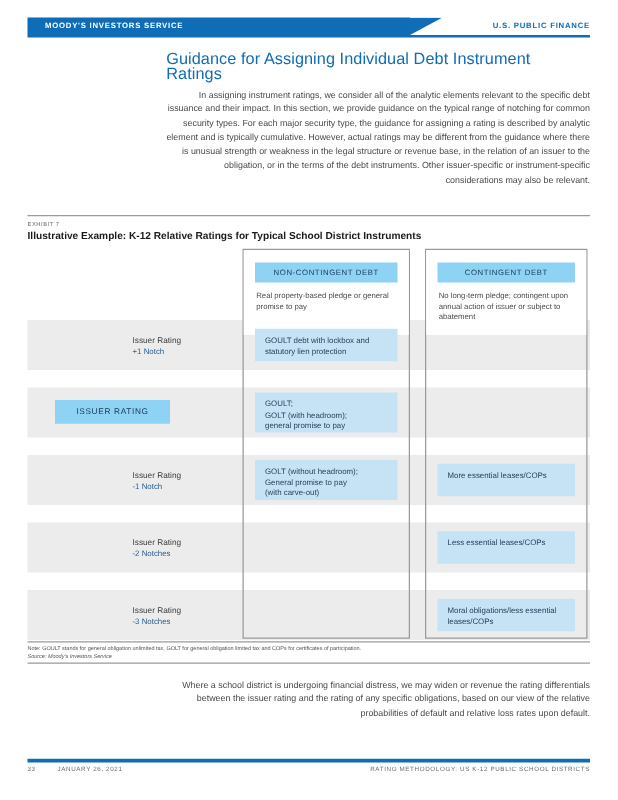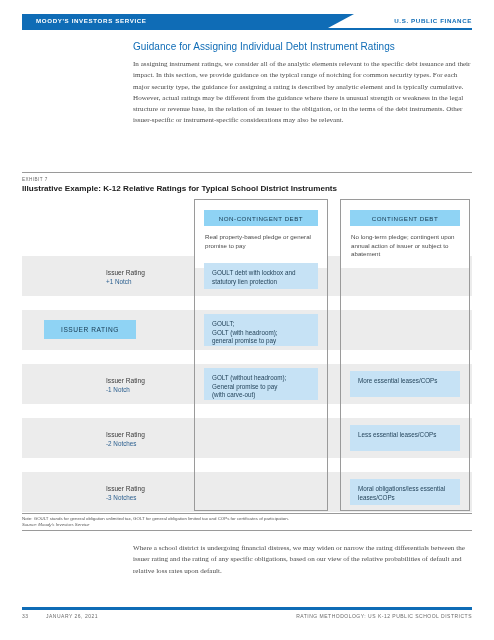--- a/index.html
+++ b/index.html
@@ -36,26 +36,26 @@
   }
   .header-right {
     position:absolute; right:0; top:2px;
     font-size:6.2px; letter-spacing:0.62px; font-weight:bold;
     color:#0f6cb6; line-height:10px;
   }
 
   
   .content { position:absolute; left:133px; top:41px; width:339px; }
   .section-title {
-    color:#0f6cb6; font-size:10px; font-weight:normal;
+    color:#0f6cb6; font-size:13px; font-weight:normal;
     line-height:12px; margin-bottom:6px; letter-spacing:0.06px;
   }
   .para {
     font-size:7.1px; line-height:11.3px; color:#4a4a4a;
-    text-align:left; margin-bottom:10px; letter-spacing:0.01px;font-family:Liberation Serif, serif;
+    text-align:right; margin-bottom:10px; letter-spacing:0.01px;
   }
 
   
   .exhibit { position:absolute; left:22px; top:172px; width:450px; }
   .exhibit-rule-top { width:450px; height:1px; background:#9a9a9a; }
   .exhibit-label {
     font-size:4.6px; letter-spacing:0.45px; color:#6a6a6a;
     margin-top:3px; line-height:7px;
   }
   .exhibit-title {
@@ -195,20 +195,20 @@
       <div class="cell" style="left: 328px; width: 110px; top: 280px; height: 26px;">Moral obligations/less essential leases/COPs</div>
     </div>
 </div>
 
 <div class="note-rule" id="note-rule" style="top: 513px;"></div>
 <div class="note" id="note-text" style="top: 516px;">Note: GOULT stands for general obligation unlimited tax, GOLT for general obligation limited tax and COPs for certificates of participation.</div>
 <div class="note note-src" id="note-source" style="top: 522px;">Source: Moody's Investors Service</div>
 <div class="note-rule" id="note-rule2" style="top: 530px;"></div>
 
 <div class="content" id="closing" style="top: 543px;">
-  <div class="para">Where a school district is undergoing financial distress, we may widen or narrow the rating differentials between the issuer rating and the rating of any specific obligations, based on our view of the relative probabilities of default and relative loss rates upon default.</div>
+  <div class="para">Where a school district is undergoing financial distress, we may widen or revenue the rating differentials between the issuer rating and the rating of any specific obligations, based on our view of the relative probabilities of default and relative loss rates upon default.</div>
 </div>
 
 <div class="footer-rule"></div>
 <div class="footer-left">
   <span class="pg">33</span><span>JANUARY 26, 2021</span>
 </div>
 <div class="footer-right">RATING METHODOLOGY: US K-12 PUBLIC SCHOOL DISTRICTS</div>
 
 </body></html>

